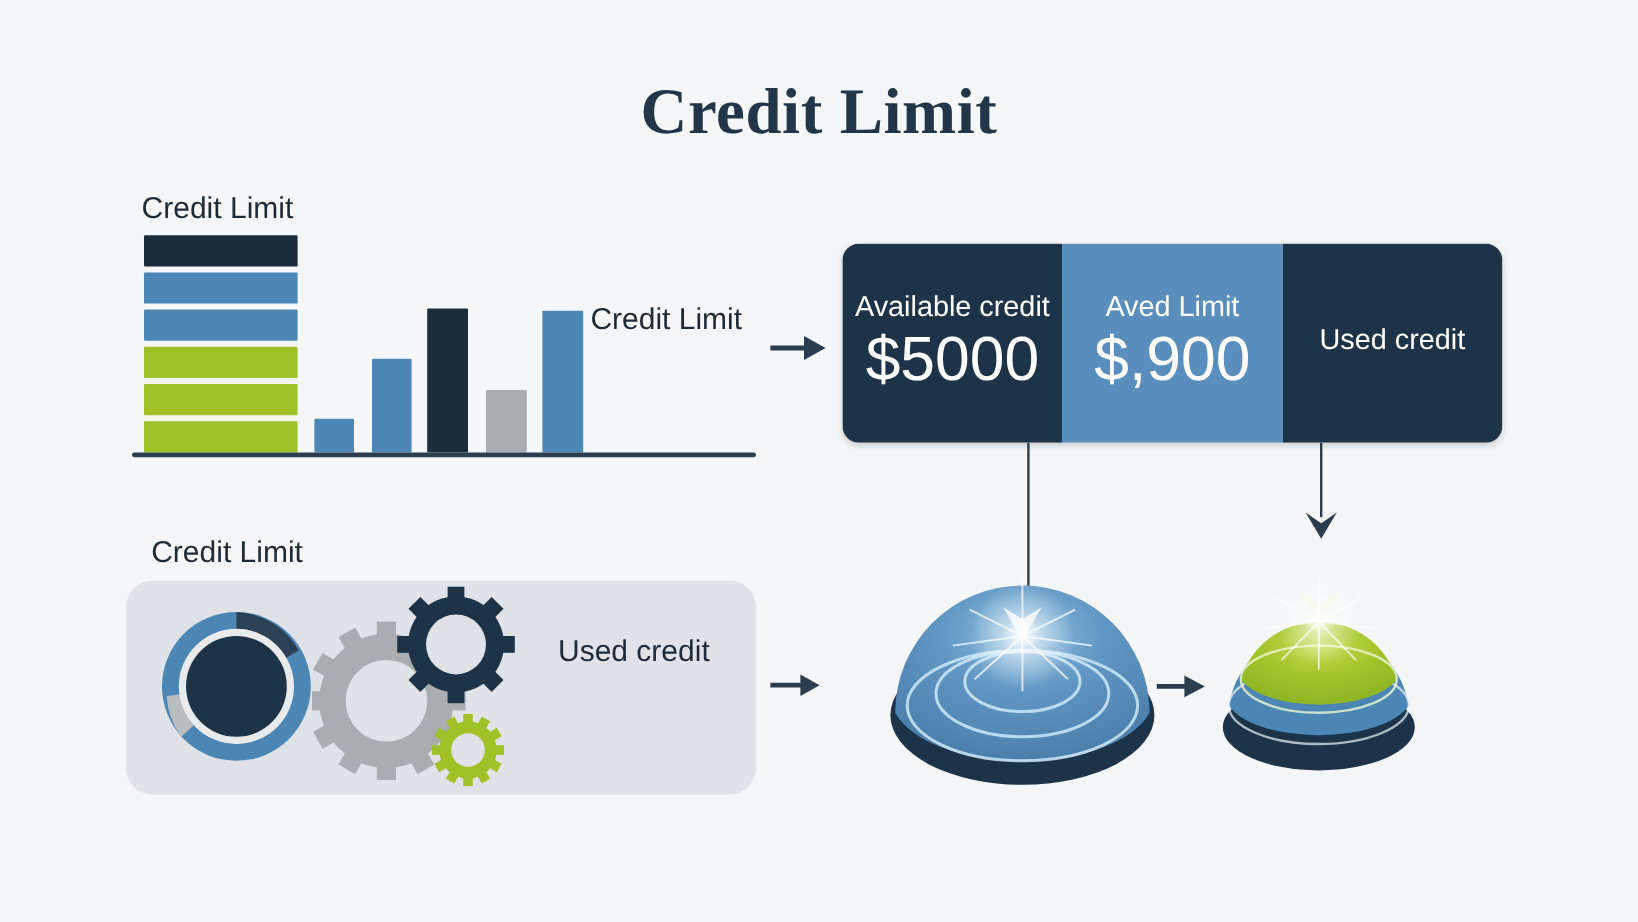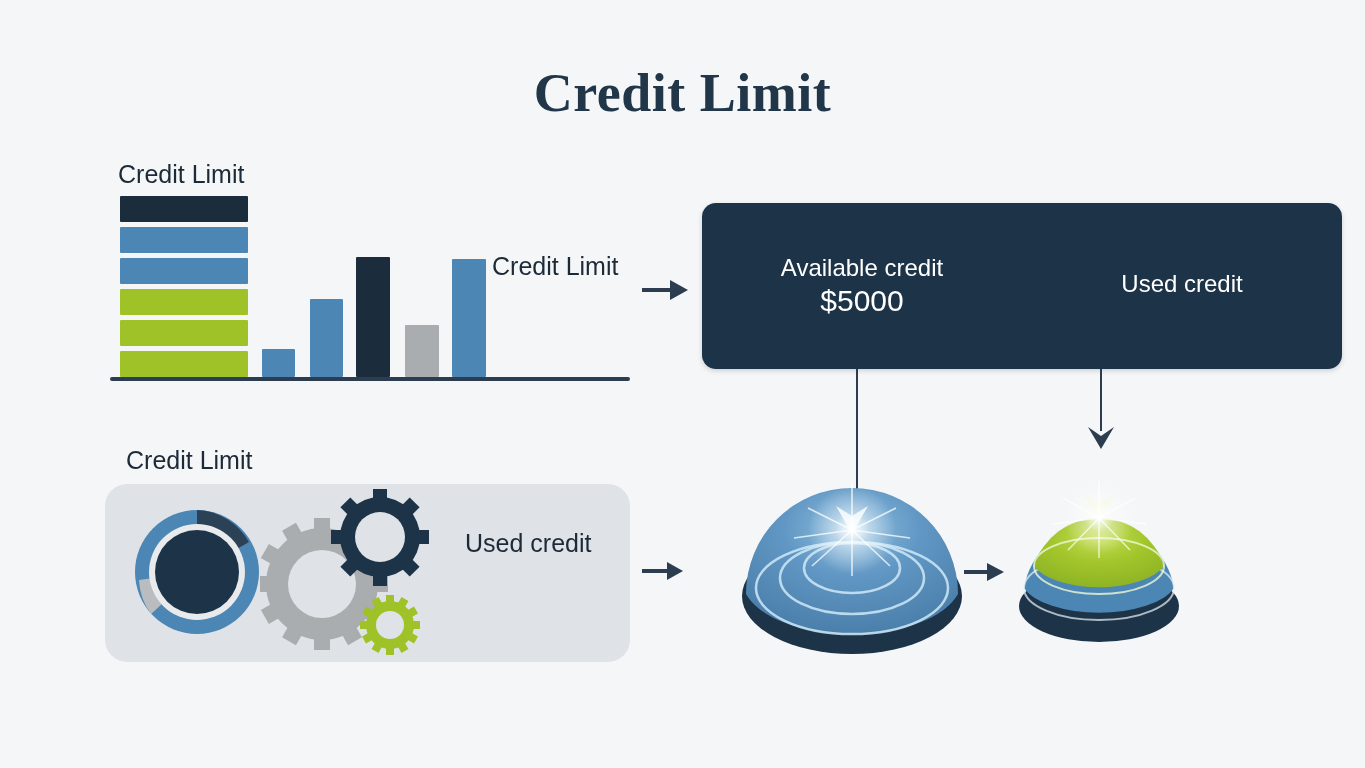--- a/index.html
+++ b/index.html
@@ -99,21 +99,21 @@
   .arrow-right {
     position: absolute;
     color: #2b3d4f;
   }
 
   
   .banner {
     position: absolute;
     left: 702px;
     top: 203px;
-    width: 640px;
+    width: 550px;
     height: 166px;
     border-radius: 14px;
     overflow: hidden;
     display: flex;
     box-shadow: 0 2px 5px rgba(30,45,60,0.18);
   }
   .panel {
     flex: 1;
     display: flex;
     flex-direction: column;
@@ -121,21 +121,21 @@
     justify-content: center;
     color: #ffffff;
   }
   .panel .p-label {
     font-size: 24px;
     line-height: 1.1;
     margin-bottom: 3px;
     white-space: nowrap;
   }
   .panel .p-value {
-    font-size: 30px;
+    font-size: 52px;
     line-height: 1.1;
     white-space: nowrap;
   }
 
   
   .connector {
     position: absolute;
     width: 2px;
     background: #2b3d4f;
   }
@@ -211,20 +211,24 @@
 
   <svg class="arrow-right" style="left:640px; top:275px;" width="50" height="30" viewBox="0 0 50 30">
     <line x1="2" y1="15" x2="36" y2="15" stroke="#2b3d4f" stroke-width="4"></line>
     <polygon points="30,5 48,15 30,25" fill="#2b3d4f"></polygon>
   </svg>
 
   <div class="banner">
     <div class="panel" style="background:#1d3348;">
       <div class="p-label">Available credit</div>
       <div class="p-value">$5000</div>
+    </div>
+    <div class="panel" style="background:#5a8fbd;">
+      <div class="p-label">Aved Limit</div>
+      <div class="p-value">$,900</div>
     </div>
     <div class="panel" style="background:#1d3348;">
       <div class="p-label">Used credit</div>
     </div>
   </div>
 
   <div class="connector" style="left:856px; top:369px; height:125px;"></div>
 
   <div class="connector" style="left:1100px; top:369px; height:62px;"></div>
   <svg style="position:absolute; left:1086px; top:425px;" width="30" height="28" viewBox="0 0 30 28">

